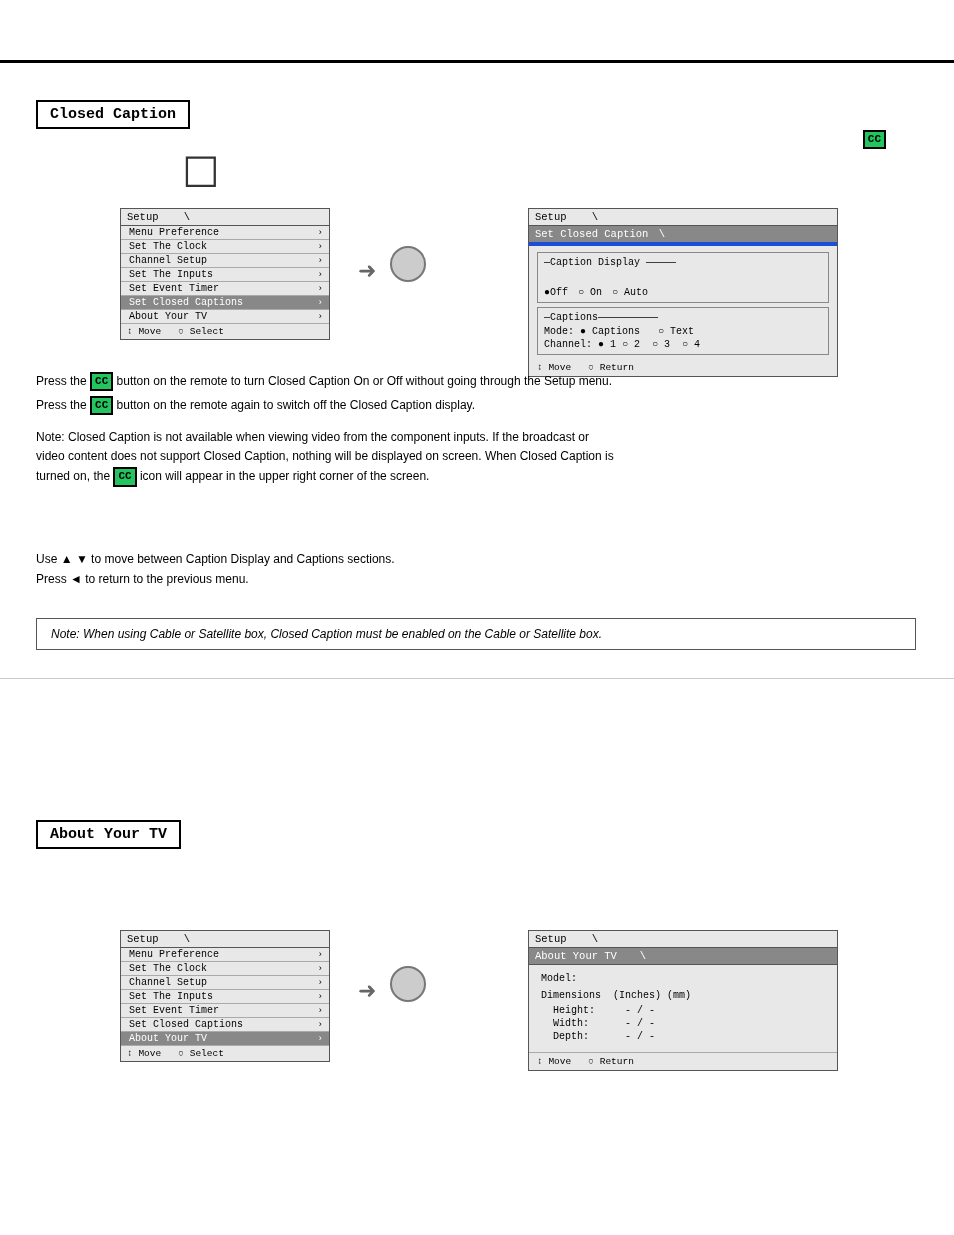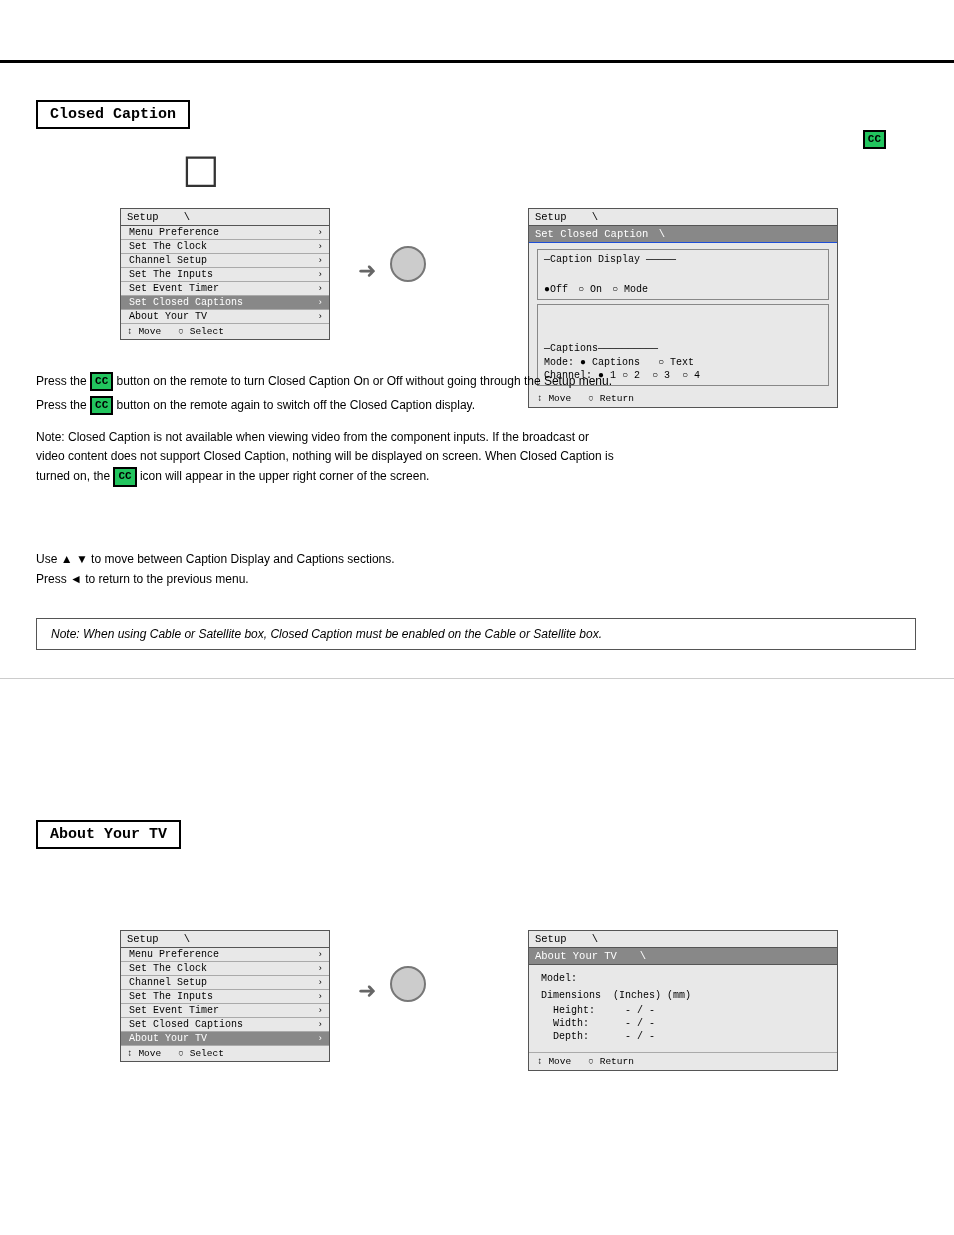--- a/index.html
+++ b/index.html
@@ -135,36 +135,36 @@
   </div>
   <div class="menu-footer">↕ Move &nbsp; ○ Select</div>
 </div>
 
 <div style="position:absolute; top:258px; left:358px; font-size:22px; color:#666;">➜</div>
 
 <div style="position:absolute; top:246px; left:390px; width:36px; height:36px; border:2px solid #777; border-radius:50%; background:#ccc;"></div>
 
 <div class="detail-box" style="top:208px; left:528px; width:310px;">
   <div style="background:#e8e8e8; padding:2px 6px; border-bottom:1px solid #555; font-family:'Courier New',monospace; font-size:10.5px;">Setup &nbsp;&nbsp;&nbsp;\</div>
-  <div style="background:#888; color:#fff; padding:2px 6px; border-bottom:1px solid #1d4ed8; font-family:'Courier New',monospace; font-size:10.5px; display:flex; align-items:center; gap:4px;">
+  <div style="background:#888; color:#fff; padding:2px 6px; border-bottom:4px solid #1d4ed8; font-family:'Courier New',monospace; font-size:10.5px; display:flex; align-items:center; gap:4px;">
     <span>Set Closed Caption</span>
     <span>&nbsp;\</span>
   </div>
 
   <div style="border:1px solid #888; margin:6px 8px 4px 8px; padding:4px 6px;">
     <div style="font-family:'Courier New',monospace; font-size:10px; margin-bottom:19px; position:relative;">—Caption Display —————</div>
     <div style="display:flex; gap:10px; align-items:flex-start; font-family:'Courier New',monospace; font-size:10px;">
       <span>●Off</span>
       <span>○ On</span>
-      <span>○ Mode</span>
+      <span>○ Auto</span>
     </div>
   </div>
 
   <div style="border:1px solid #888; margin:4px 8px 4px 8px; padding:4px 6px;">
-    <div style="font-family:'Courier New',monospace; font-size:10px; margin-bottom:3px;margin-top:34px;">—Captions——————————</div>
+    <div style="font-family:'Courier New',monospace; font-size:10px; margin-bottom:3px;">—Captions——————————</div>
     <div style="font-family:'Courier New',monospace; font-size:10px; margin-bottom:2px;">Mode: ● Captions &nbsp; ○ Text</div>
     <div style="font-family:'Courier New',monospace; font-size:10px;">Channel: ● 1 ○ 2 &nbsp;○ 3 &nbsp;○ 4</div>
   </div>
   <div style="padding:3px 8px; font-family:'Courier New',monospace; font-size:9.5px;">↕ Move &nbsp; ○ Return</div>
 </div>
 
 <div style="position:absolute; top:372px; left:36px; width:880px; font-size:12px; line-height:1.65; font-family:Arial,sans-serif;">
   <p>
     Press the <span class="cc-badge" style="vertical-align:middle;">CC</span> button on the remote to turn Closed Caption On or Off without going through the Setup menu.
   </p>

